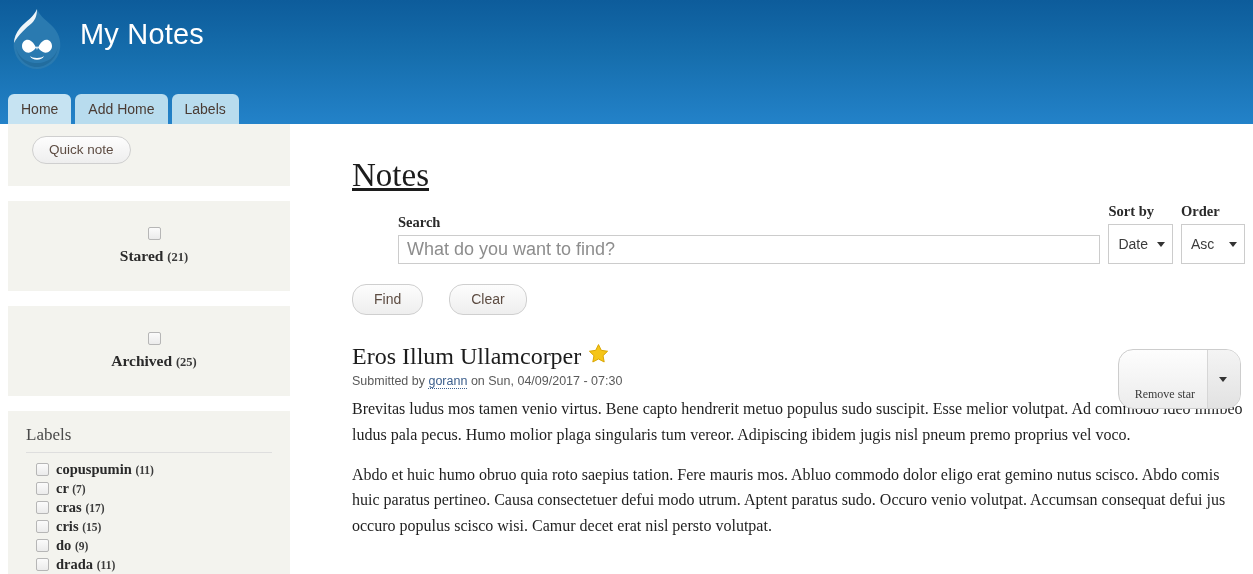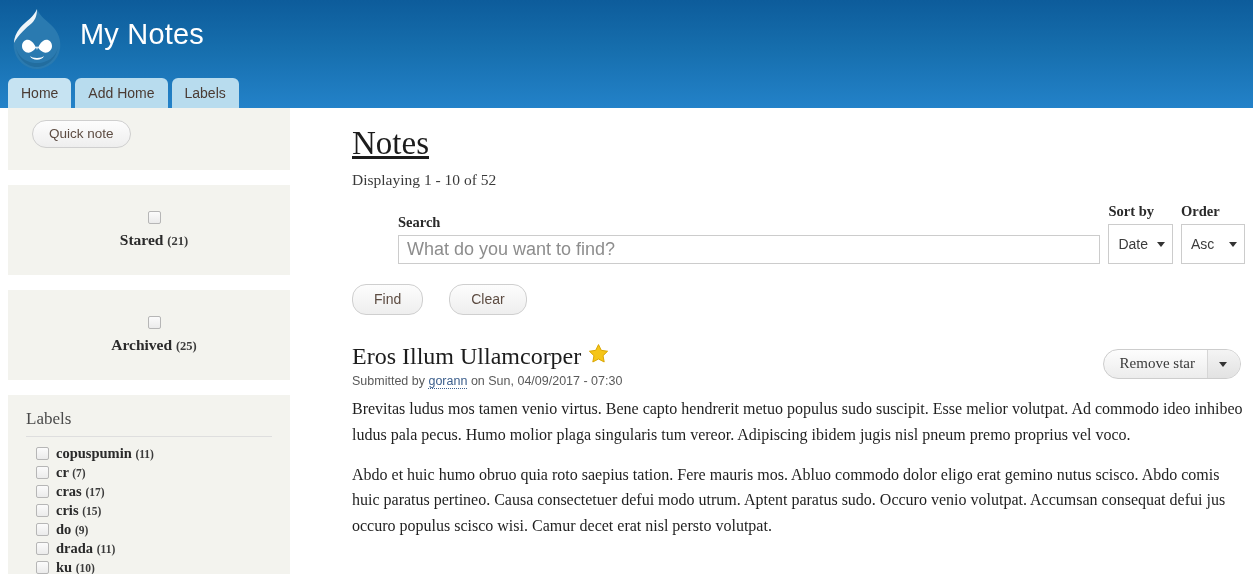--- a/index.html
+++ b/index.html
@@ -7,21 +7,21 @@
     margin: 0; padding: 0;
     width: 1253px; height: 574px;
     overflow: hidden;
     background: #ffffff;
     font-family: "Liberation Serif", serif;
   }
 
   
   .header {
     position: relative;
-    height: 108px;
+    height: 124px;
     background: linear-gradient(to bottom, #0d5c9b 0%, #166ead 45%, #2382c9 100%);
     overflow: hidden;
   }
   .logo-wrap {
     position: absolute;
     left: 8px; top: 5px;
     width: 58px; height: 68px;
   }
   .site-title {
     position: absolute;
@@ -242,23 +242,24 @@
     align-items: stretch;
     background: linear-gradient(to bottom, #fdfdfd 0%, #ececec 100%);
     border: 1px solid #cdcdcd;
     border-radius: 15px;
     overflow: hidden;
     cursor: pointer;
   }
   .split-main {
     padding: 5px 12px 6px 16px;
     font-family: "Liberation Serif", serif;
-    font-size: 15px;
+    font-size: 12px;
     color: #3a3a3a;
     white-space: nowrap;
+    margin-top: 32px;
   }
   .split-arrow {
     border-left: 1px solid #d6d6d6;
     padding: 0 13px 0 11px;
     display: flex;
     align-items: center;
     background: linear-gradient(to bottom, #f4f4f4 0%, #e2e2e2 100%);
   }
 </style>
 </head>
@@ -339,21 +340,20 @@
           <span class="chk-label"><span>ku</span> <span class="count">(10)</span></span>
         </div>
       </div>
     </div>
 
   </div>
 
   <div class="main">
 
     <h1 class="page-title">Notes</h1>
-    <div class="displaying">Displaying 1 - 10 of 52</div>
 
     <div class="search-row">
       <div class="field field-grow">
         <div class="field-label">Search</div>
         <input class="text-input" type="text" placeholder="What do you want to find?" style="">
       </div>
       <div class="field">
         <div class="field-label">Sort by</div>
         <div class="sel">
           <span>Date</span>

